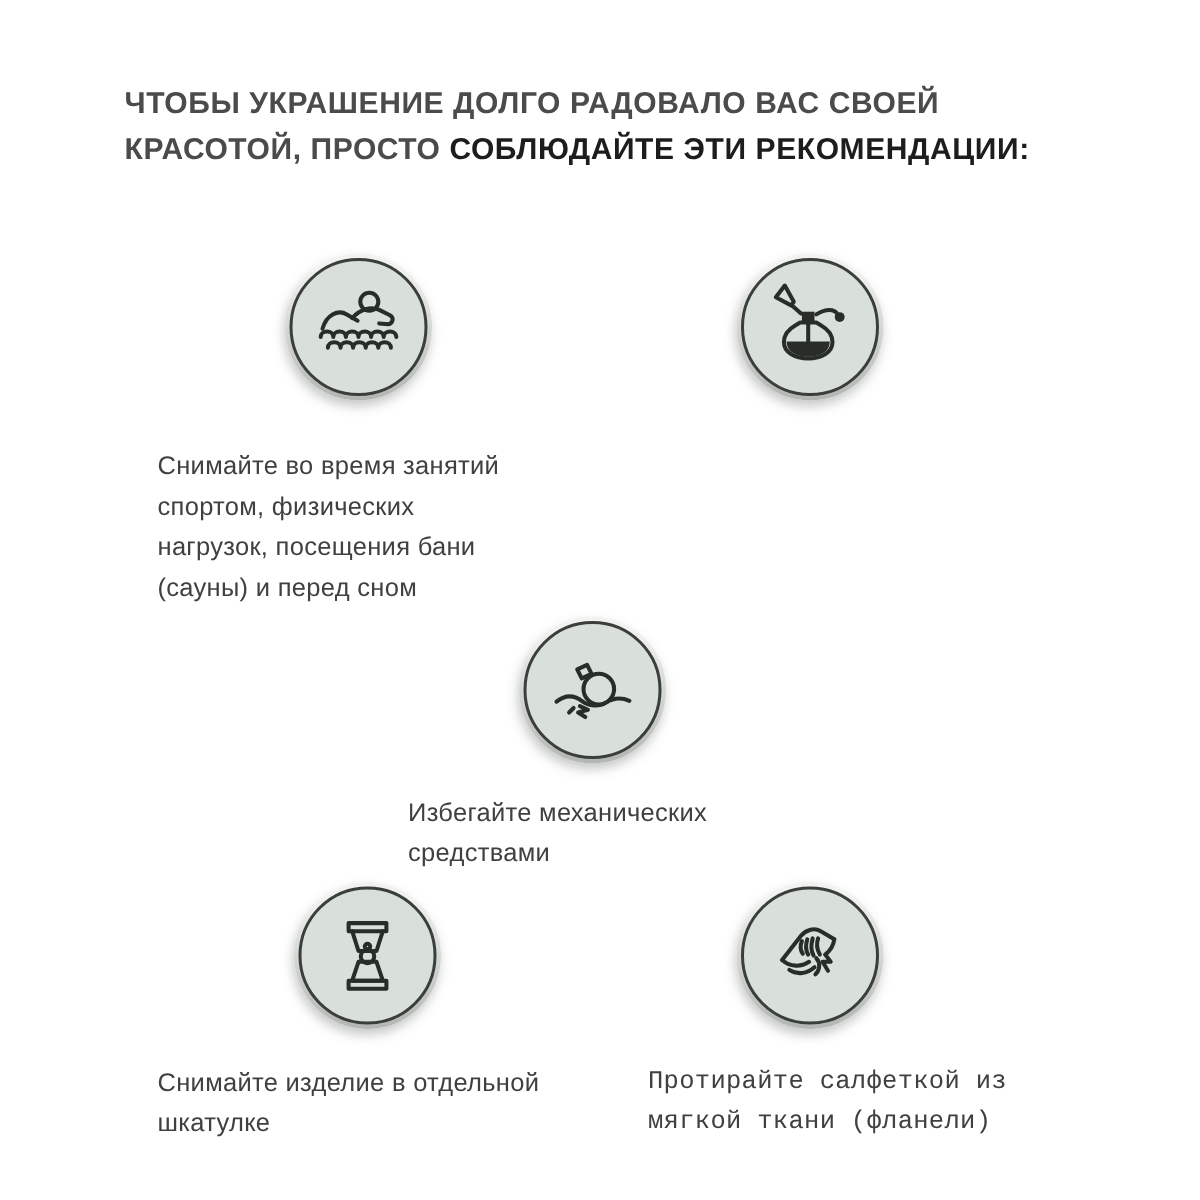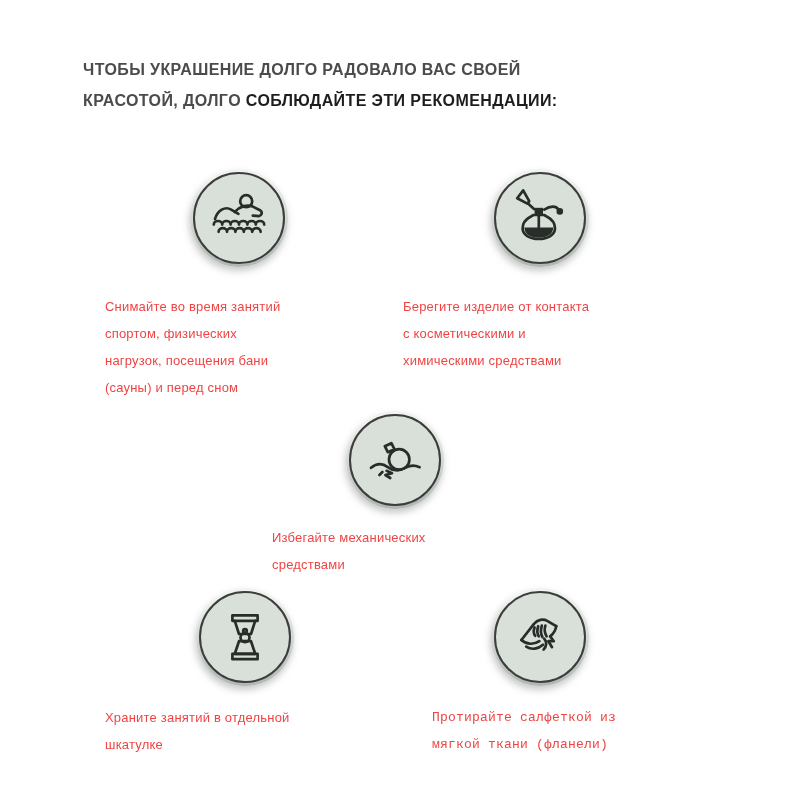--- a/index.html
+++ b/index.html
@@ -10,21 +10,21 @@
   .page {
     position:relative;
     width:800px; height:800px;
     background:#ffffff;
     overflow:hidden;
   }
 
   
   .title {
     position:absolute; left:83px; top:54px; width:680px;
-    font-size:16px; line-height:31px; letter-spacing:0.4px;
+    font-size:20px; line-height:31px; letter-spacing:0.4px;
     color:#4b4b4b; font-weight:600;
   }
   .title .bold { color:#1d1d1d; font-weight:800; }
 
   
   .circle {
     position:absolute;
     width:98px; height:98px; border-radius:50%;
     background:linear-gradient(180deg, #f2f2f0 10%, #b2b6b2 100%);
     box-shadow:-1px 4px 7px rgba(95,100,96,0.35);
@@ -40,22 +40,22 @@
   .icon svg { width:100%; height:100%; display:block; }
   .icon path, .icon circle, .icon rect {
     fill:none; stroke:currentColor; stroke-width:4.5;
     stroke-linecap:round; stroke-linejoin:round;
   }
   .icon .fill { fill:currentColor; stroke:none; }
 
   
   .caption {
     position:absolute;
-    font-size:13px; line-height:27px; letter-spacing:0.2px;
-    color:#ef4444; white-space:pre-line;
+    font-size:17px; line-height:27px; letter-spacing:0.2px;
+    color:#404040; white-space:pre-line;
   }
 
   
   #circle-1 { left:190px; top:169px; }
   #circle-2 { left:491px; top:169px; }
   #circle-3 { left:346px; top:411px; }
   #circle-4 { left:196px; top:588px; }
   #circle-5 { left:491px; top:588px; }
 
   #caption-1 { left:105px; top:280px; }
@@ -64,21 +64,21 @@
   #caption-4 { left:105px; top:691px; }
   #caption-5 { left:432px; top:691px;font-family:Liberation Mono, monospace; }
 </style>
 </head>
 <body>
 
 <div class="page">
 
   <div class="title">
     <div><span>ЧТОБЫ УКРАШЕНИЕ ДОЛГО РАДОВАЛО ВАС СВОЕЙ</span></div>
-    <div><span>КРАСОТОЙ, ДОЛГО </span><span class="bold">СОБЛЮДАЙТЕ ЭТИ РЕКОМЕНДАЦИИ:</span></div>
+    <div><span>КРАСОТОЙ, ПРОСТО </span><span class="bold">СОБЛЮДАЙТЕ ЭТИ РЕКОМЕНДАЦИИ:</span></div>
   </div>
 
   <div class="circle" id="circle-1">
     <div class="circle-inner">
       <span class="icon">
         <svg viewBox="0 0 100 100" aria-hidden="true">
           <circle cx="62" cy="22" r="10"></circle>
           <path d="M10,52 C14,37 27,30 37,36 L49,43"></path>
           <path d="M43,40 C52,30 64,27 73,31 L85,37 C90,40 88,46 83,47 L73,46"></path>
           <path d="M8,61 a7,6 0 0 1 14,0 a7,6 0 0 1 14,0 a7,6 0 0 1 14,0 a7,6 0 0 1 14,0 a7,6 0 0 1 14,0 a7,6 0 0 1 14,0"></path>
@@ -101,23 +101,20 @@
           <path d="M48,47 L48,67"></path>
           <rect class="fill" x="41" y="33" width="14" height="11"></rect>
           <path d="M40,35 L30,26"></path>
           <path d="M29,26 L12,17 L22,4 L32,22 Z"></path>
           <path d="M57,36 C68,29 77,30 80,35"></path>
           <circle class="fill" cx="83" cy="39" r="5.5"></circle>
         </svg>
       </span>
     </div>
   </div>
-  <p class="caption" id="caption-2">Берегите изделие от контакта
-с косметическими и
-химическими средствами</p>
 
   <div class="circle" id="circle-3">
     <div class="circle-inner">
       <span class="icon">
         <svg viewBox="0 0 100 100" aria-hidden="true">
           <circle cx="57" cy="49" r="17"></circle>
           <path d="M33,27 L44,22 L49,32 L38,37 Z"></path>
           <path d="M10,63 C20,55 30,56 38,62 C46,68 57,69 65,64 C73,59 82,58 91,62"></path>
           <path d="M36,68 L45,72 L34,75 L42,80"></path>
           <path d="M29,70 L24,75"></path>
@@ -135,21 +132,21 @@
           <path d="M29,14 L71,14 L71,23 L29,23 Z"></path>
           <path d="M33,23 L40,45 L60,45 L67,23"></path>
           <circle cx="50" cy="51" r="7.5"></circle>
           <circle cx="50" cy="40" r="3"></circle>
           <path d="M40,57 L33,78 L67,78 L60,57 Z"></path>
           <path d="M29,78 L71,78 L71,87 L29,87 Z"></path>
         </svg>
       </span>
     </div>
   </div>
-  <p class="caption" id="caption-4">Храните занятий в отдельной
+  <p class="caption" id="caption-4">Снимайте изделие в отдельной
 шкатулке</p>
 
   <div class="circle" id="circle-5">
     <div class="circle-inner">
       <span class="icon">
         <svg viewBox="0 0 100 100" aria-hidden="true">
           <path d="M19,55 L40,28 C46,21 55,19 62,23 L77,32"></path>
           <path d="M77,32 C76,40 72,45 67,49"></path>
           <path d="M67,49 L73,57 L64,57 L70,67"></path>
           <path d="M41,34 C39,39 39,44 42,48"></path>

